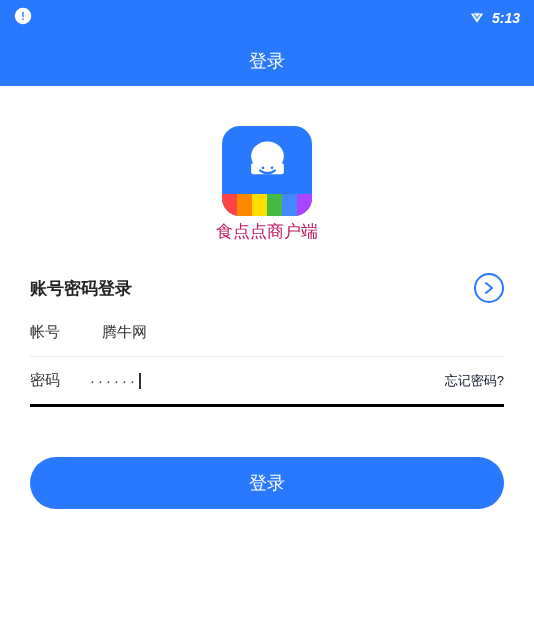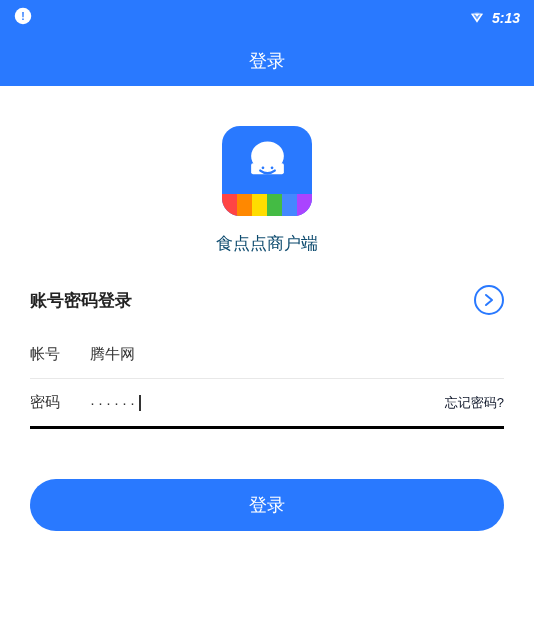--- a/index.html
+++ b/index.html
@@ -92,35 +92,35 @@
       left: 0;
       right: 0;
       height: 22px;
       display: flex;
     }
     .color-strip {
       flex: 1;
       height: 100%;
     }
     .app-name {
-      margin-top: 16px;
+      margin-top: 4px;
       font-size: 17px;
-      color: #0c4a6e;
+      color: #be185d;
       font-weight: 500;
     }
 
     
     .login-section {
       width: 100%;
     }
     .section-header {
       display: flex;
       align-items: center;
       justify-content: space-between;
-      margin-bottom: 16px;
+      margin-bottom: 6px;
     }
     .section-title {
       font-size: 17px;
       font-weight: 600;
       color: #222;
     }
     .arrow-btn {
       width: 30px;
       height: 30px;
       border-radius: 50%;
@@ -131,20 +131,21 @@
       cursor: pointer;
     }
 
     
     .form-field {
       display: flex;
       align-items: center;
       padding: 14px 0;
       border-bottom: 1px solid #e8e8e8;
       width: 100%;
+      gap: 12px;
     }
     .field-label {
       font-size: 15px;
       color: #333;
       width: 50px;
       flex-shrink: 0;
     }
     .field-value {
       font-size: 15px;
       color: #333;

